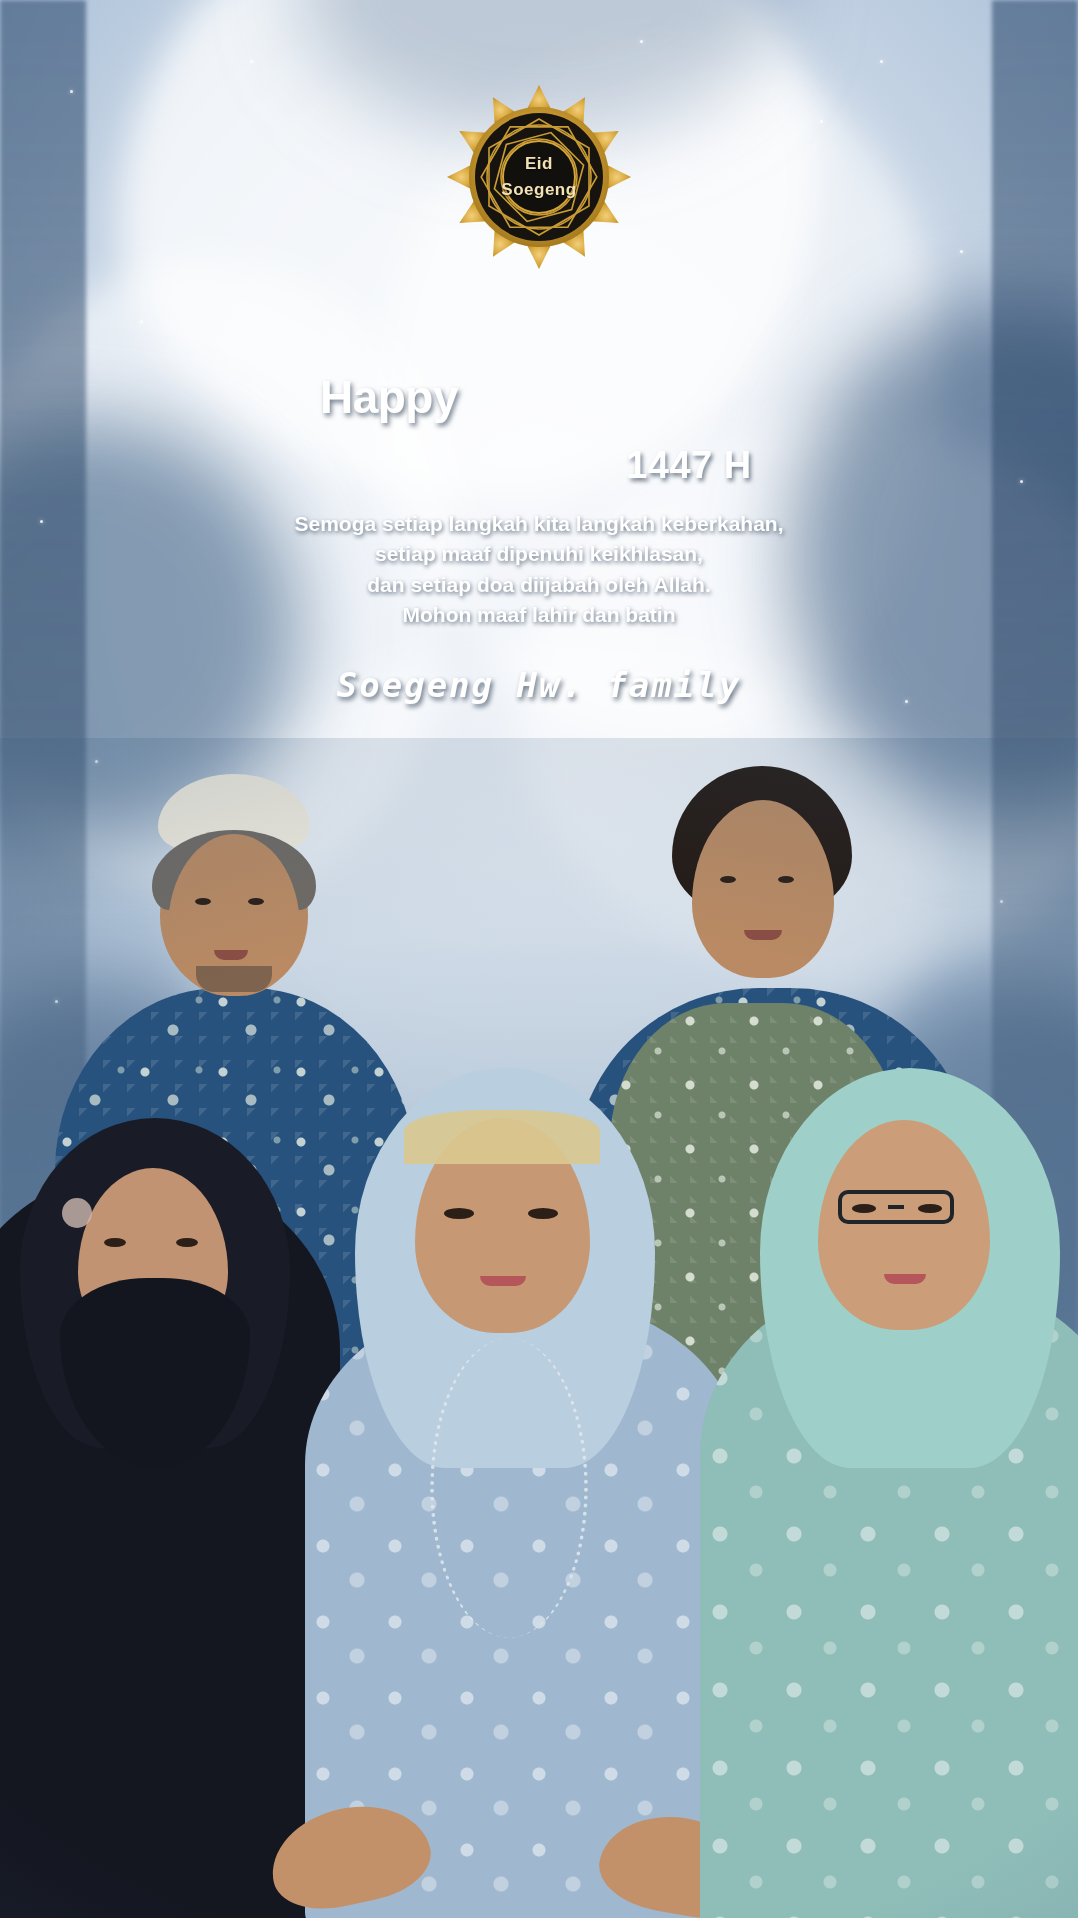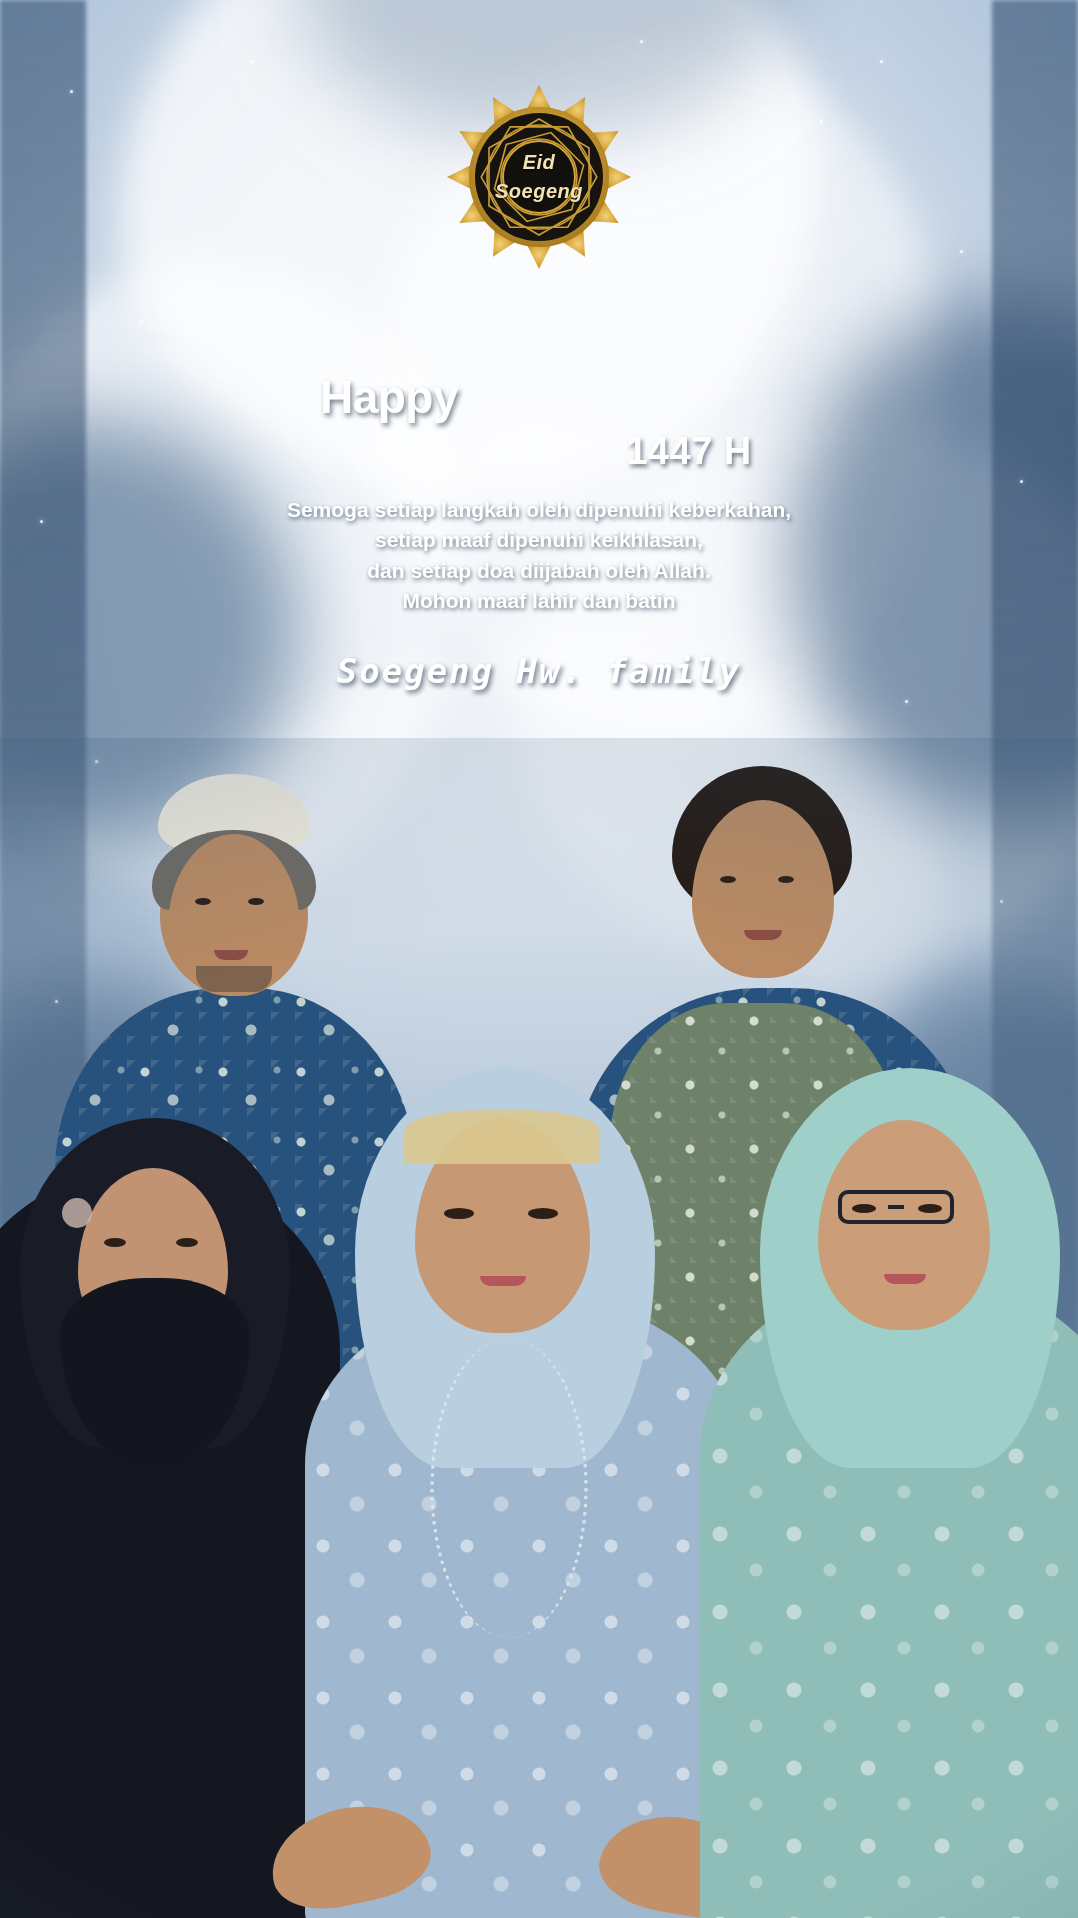--- a/index.html
+++ b/index.html
@@ -66,25 +66,24 @@
   #ornament .badge-text {
     position: absolute;
     inset: 0;
     display: flex;
     flex-direction: column;
     align-items: center;
     justify-content: center;
     gap: 6px;
     color: #f2e2b6;
     font-weight: bold;
-    font-size: 20px;
+    font-size: 17px;
     letter-spacing: .5px;
     text-shadow: 0 1px 2px rgba(0,0,0,.6);
     pointer-events: none;
-    font-style: italic;
   }
 
   
   .text-wrap {
     position: absolute;
     left: 0; right: 0;
     top: 370px;
     text-align: center;
     color: #ffffff;
   }
@@ -99,21 +98,21 @@
     margin-top: -6px;
     font-family: "DejaVu Serif", serif;
     font-style: italic;
     font-weight: bold;
     font-size: 108px;
     line-height: 1.05;
     letter-spacing: -2px;
     text-shadow: 5px 6px 0 rgba(25,45,70,.45), 0 2px 10px rgba(10,25,45,.5);
   }
   .year {
-    margin-top: 6px;
+    margin-top: 20px;
     margin-left: 300px;
     font-size: 38px;
     font-weight: bold;
     letter-spacing: .5px;
     text-shadow: 2px 3px 4px rgba(10,30,55,.55);
   }
   .taqabbal {
     margin-top: 48px;
     font-size: 33px;
     font-weight: bold;
@@ -329,21 +328,21 @@
     <div class="badge-text">
       <span>Eid</span>
       <span>Soegeng</span>
     </div>
   </div>
 
   <div class="text-wrap">
     <div class="happy">Happy</div>
     <div class="year">1447 H</div>
     <div class="wish">
-      <div>Semoga setiap langkah oleh dipenuhi keberkahan,</div>
+      <div>Semoga setiap langkah kita langkah keberkahan,</div>
       <div>setiap maaf dipenuhi keikhlasan,</div>
       <div>dan setiap doa diijabah oleh Allah.</div>
       <div>Mohon maaf lahir dan batin</div>
     </div>
     <div class="signature">Soegeng Hw. family</div>
   </div>
 
   <div id="photo">
     <div class="floor"></div>
 

